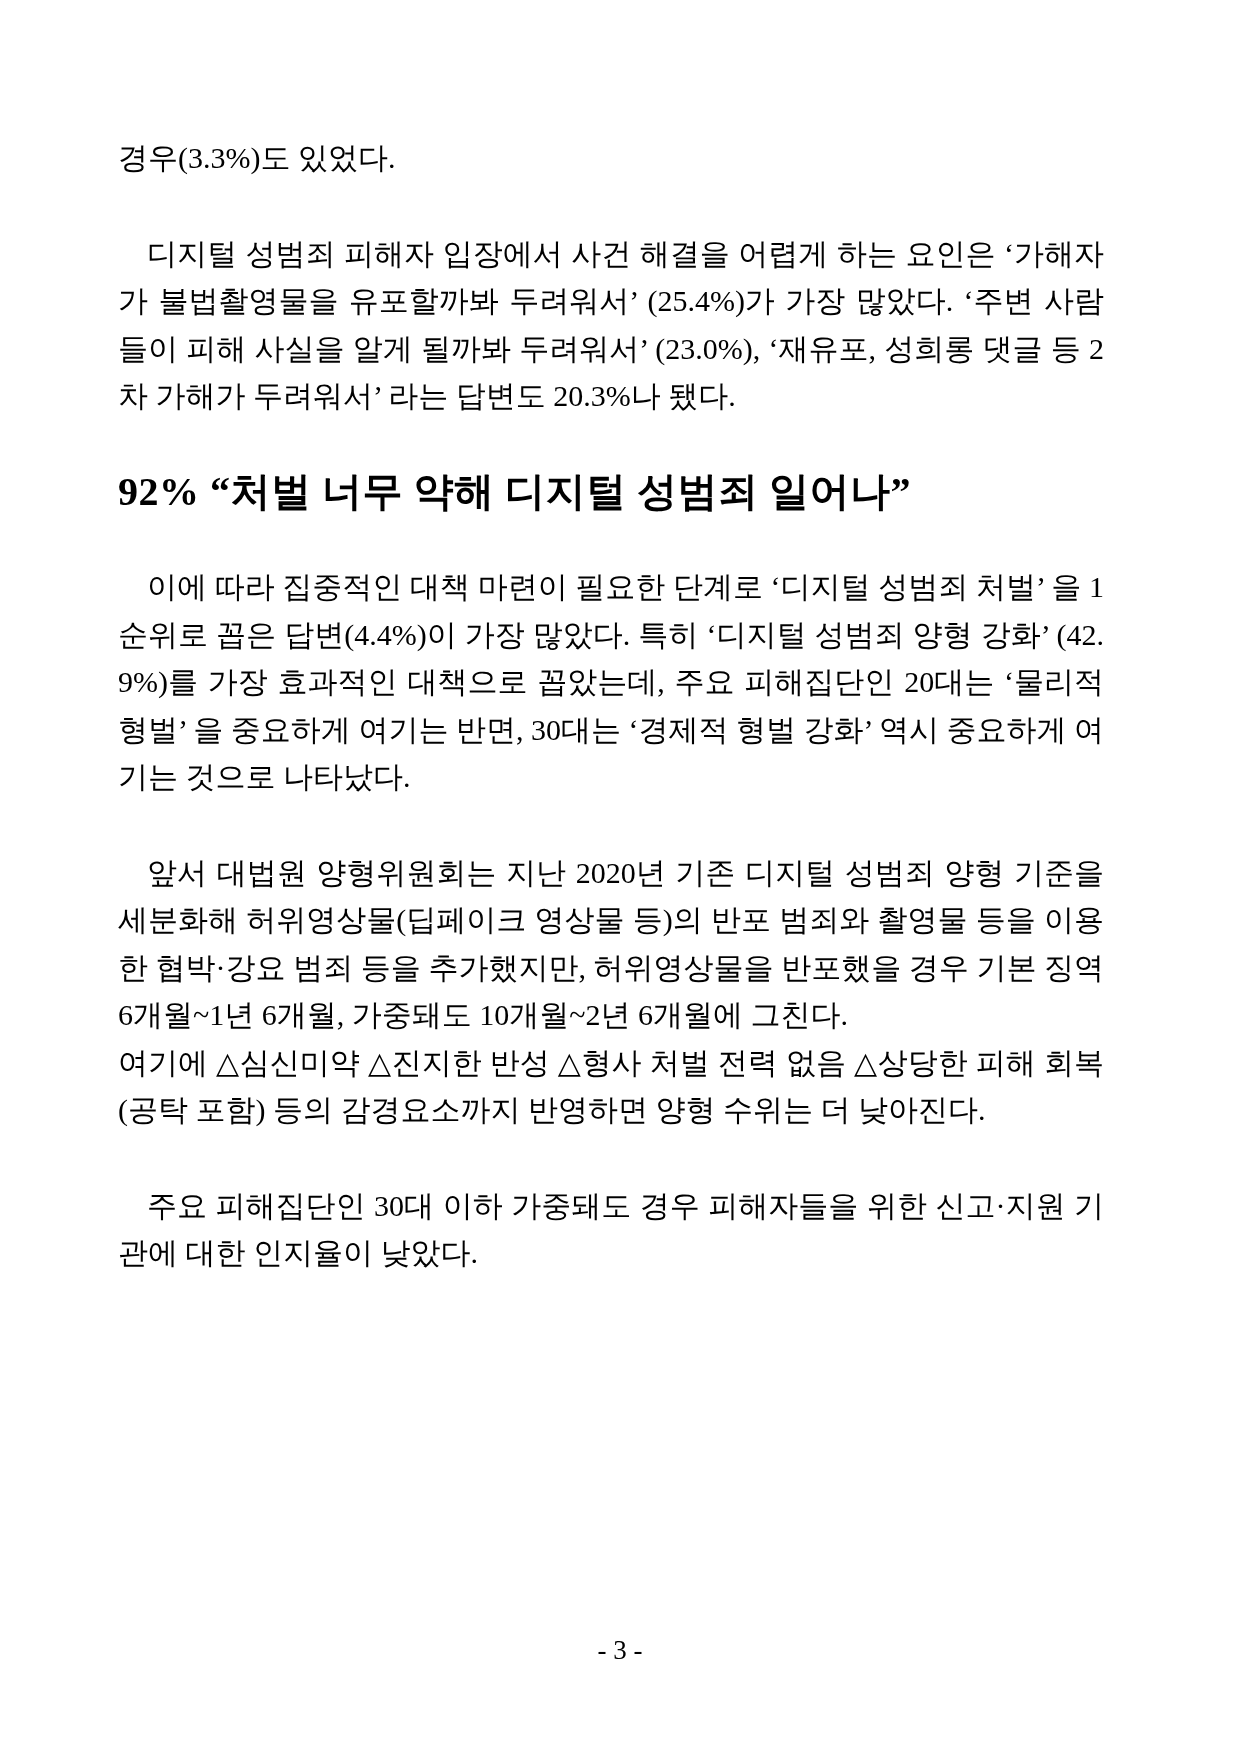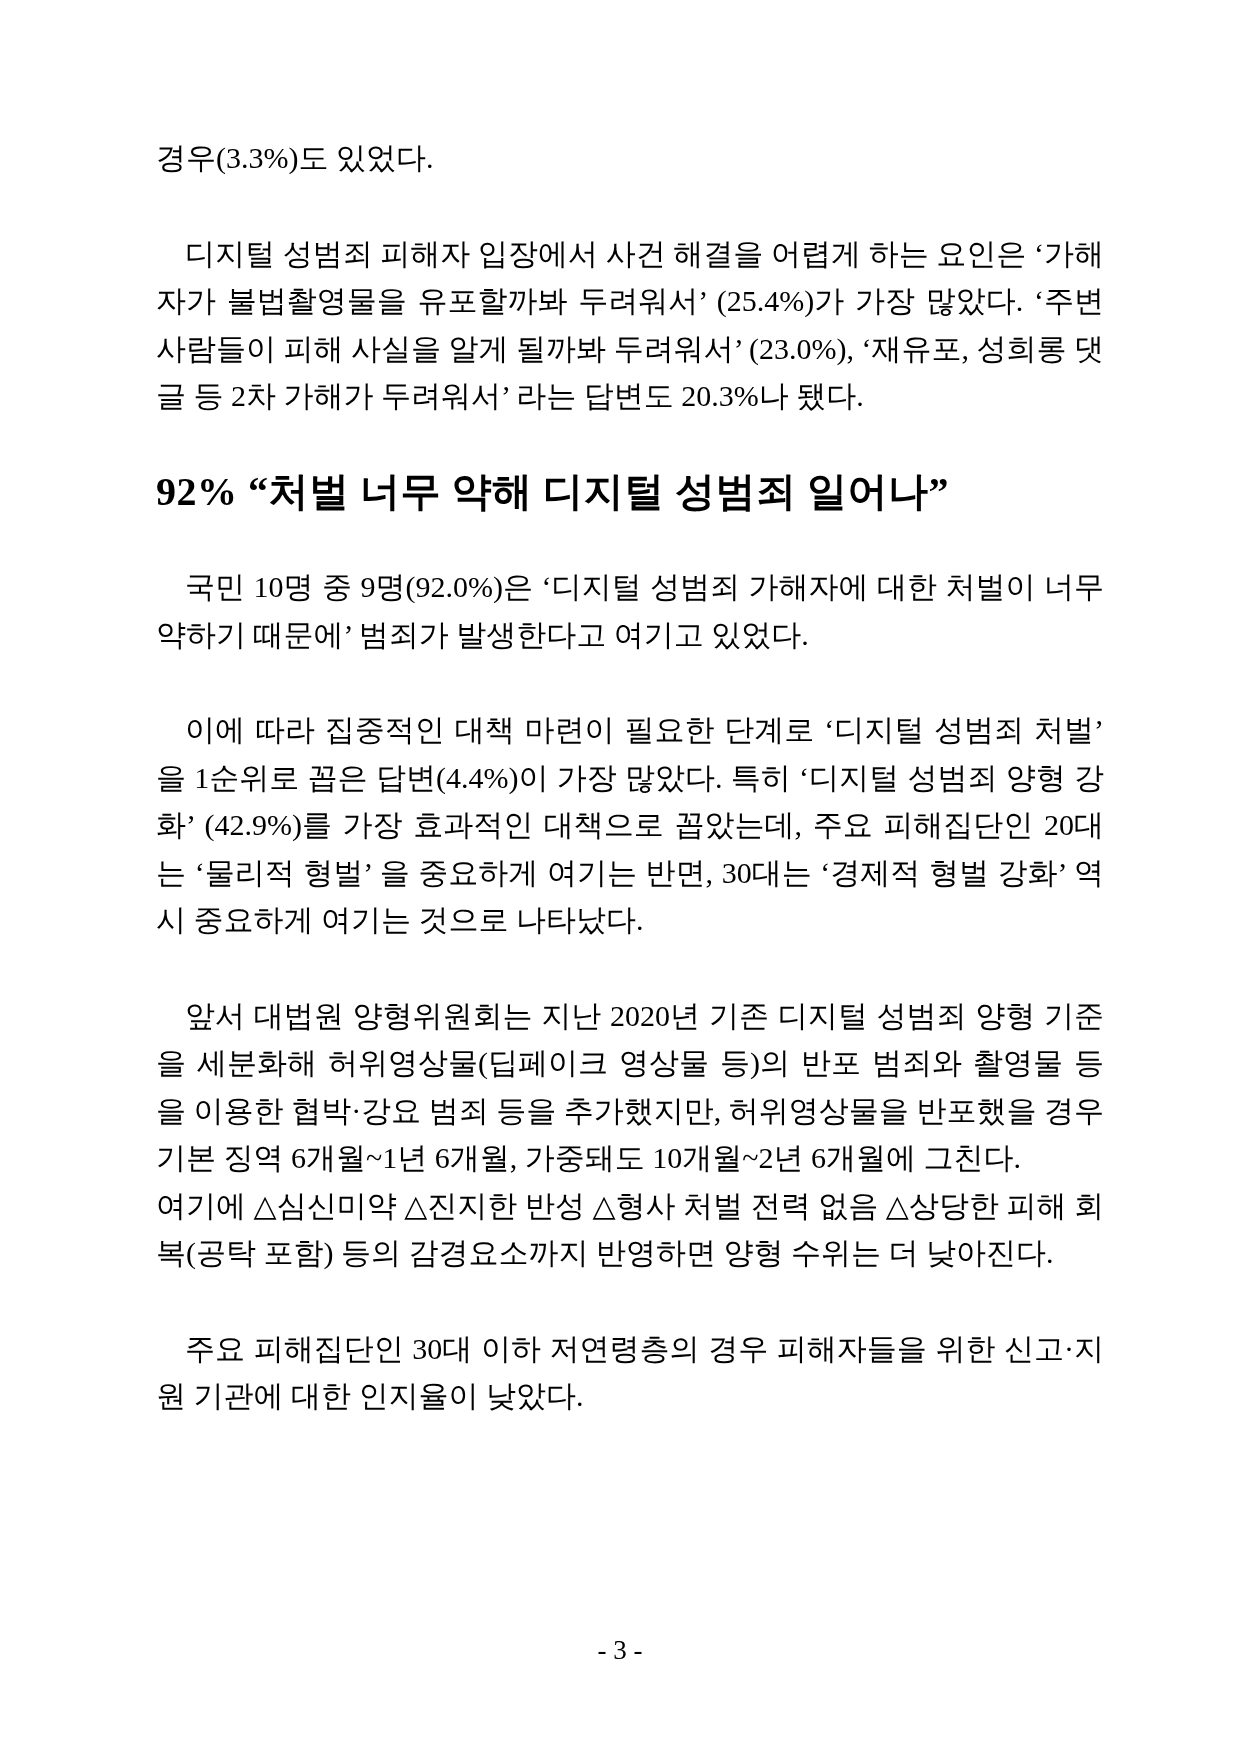--- a/index.html
+++ b/index.html
@@ -18,21 +18,20 @@
   }
   .content {
     position: absolute;
     left: 118px;
     right: 136px;
     top: 134px;
     font-size: 30px;
     line-height: 47.5px;
     text-align: justify;
     word-break: break-all;
-    margin-left: 38px;
   }
   .para {
     margin: 0;
   }
   .indent {
     text-indent: 29px;
   }
   .gap {
     margin-top: 48px;
   }
@@ -55,22 +54,21 @@
   }
 </style>
 </head>
 <body>
 
 <div class="page">
   <main class="content">
     <p class="para">경우(3.3%)도 있었다.</p>
     <p class="para indent gap">디지털 성범죄 피해자 입장에서 사건 해결을 어렵게 하는 요인은 ‘가해자가 불법촬영물을 유포할까봐 두려워서’ (25.4%)가 가장 많았다. ‘주변 사람들이 피해 사실을 알게 될까봐 두려워서’ (23.0%), ‘재유포, 성희롱 댓글 등 2차 가해가 두려워서’ 라는 답변도 20.3%나 됐다.</p>
     <h2 class="heading">92% “처벌 너무 약해 디지털 성범죄 일어나”</h2>
-    <p class="para indent gap">국민 10명 중 9명(92.0%)은 ‘디지털 성범죄 가해자에 대한 처벌이 너무 약하기 때문에’ 범죄가 발생한다고 여기고 있었다.</p>
     <p class="para indent gap">이에 따라 집중적인 대책 마련이 필요한 단계로 ‘디지털 성범죄 처벌’ 을 1순위로 꼽은 답변(4.4%)이 가장 많았다. 특히 ‘디지털 성범죄 양형 강화’ (42.9%)를 가장 효과적인 대책으로 꼽았는데, 주요 피해집단인 20대는 ‘물리적 형벌’ 을 중요하게 여기는 반면, 30대는 ‘경제적 형벌 강화’ 역시 중요하게 여기는 것으로 나타났다.</p>
     <p class="para indent gap">앞서 대법원 양형위원회는 지난 2020년 기존 디지털 성범죄 양형 기준을 세분화해 허위영상물(딥페이크 영상물 등)의 반포 범죄와 촬영물 등을 이용한 협박·강요 범죄 등을 추가했지만, 허위영상물을 반포했을 경우 기본 징역 6개월~1년 6개월, 가중돼도 10개월~2년 6개월에 그친다.</p>
     <p class="para">여기에 △심신미약 △진지한 반성 △형사 처벌 전력 없음 △상당한 피해 회복(공탁 포함) 등의 감경요소까지 반영하면 양형 수위는 더 낮아진다.</p>
-    <p class="para indent gap">주요 피해집단인 30대 이하 저연령층의 경우 피해자들을 위한 신고·지원 기관에 대한 인지율이 낮았다.</p>
+    <p class="para indent gap">주요 피해집단인 30대 이하 가중돼도 경우 피해자들을 위한 신고·지원 기관에 대한 인지율이 낮았다.</p>
   </main>
   <footer class="page-footer">
     <span>- 3 -</span>
   </footer>
 </div>
 
 </body></html>

